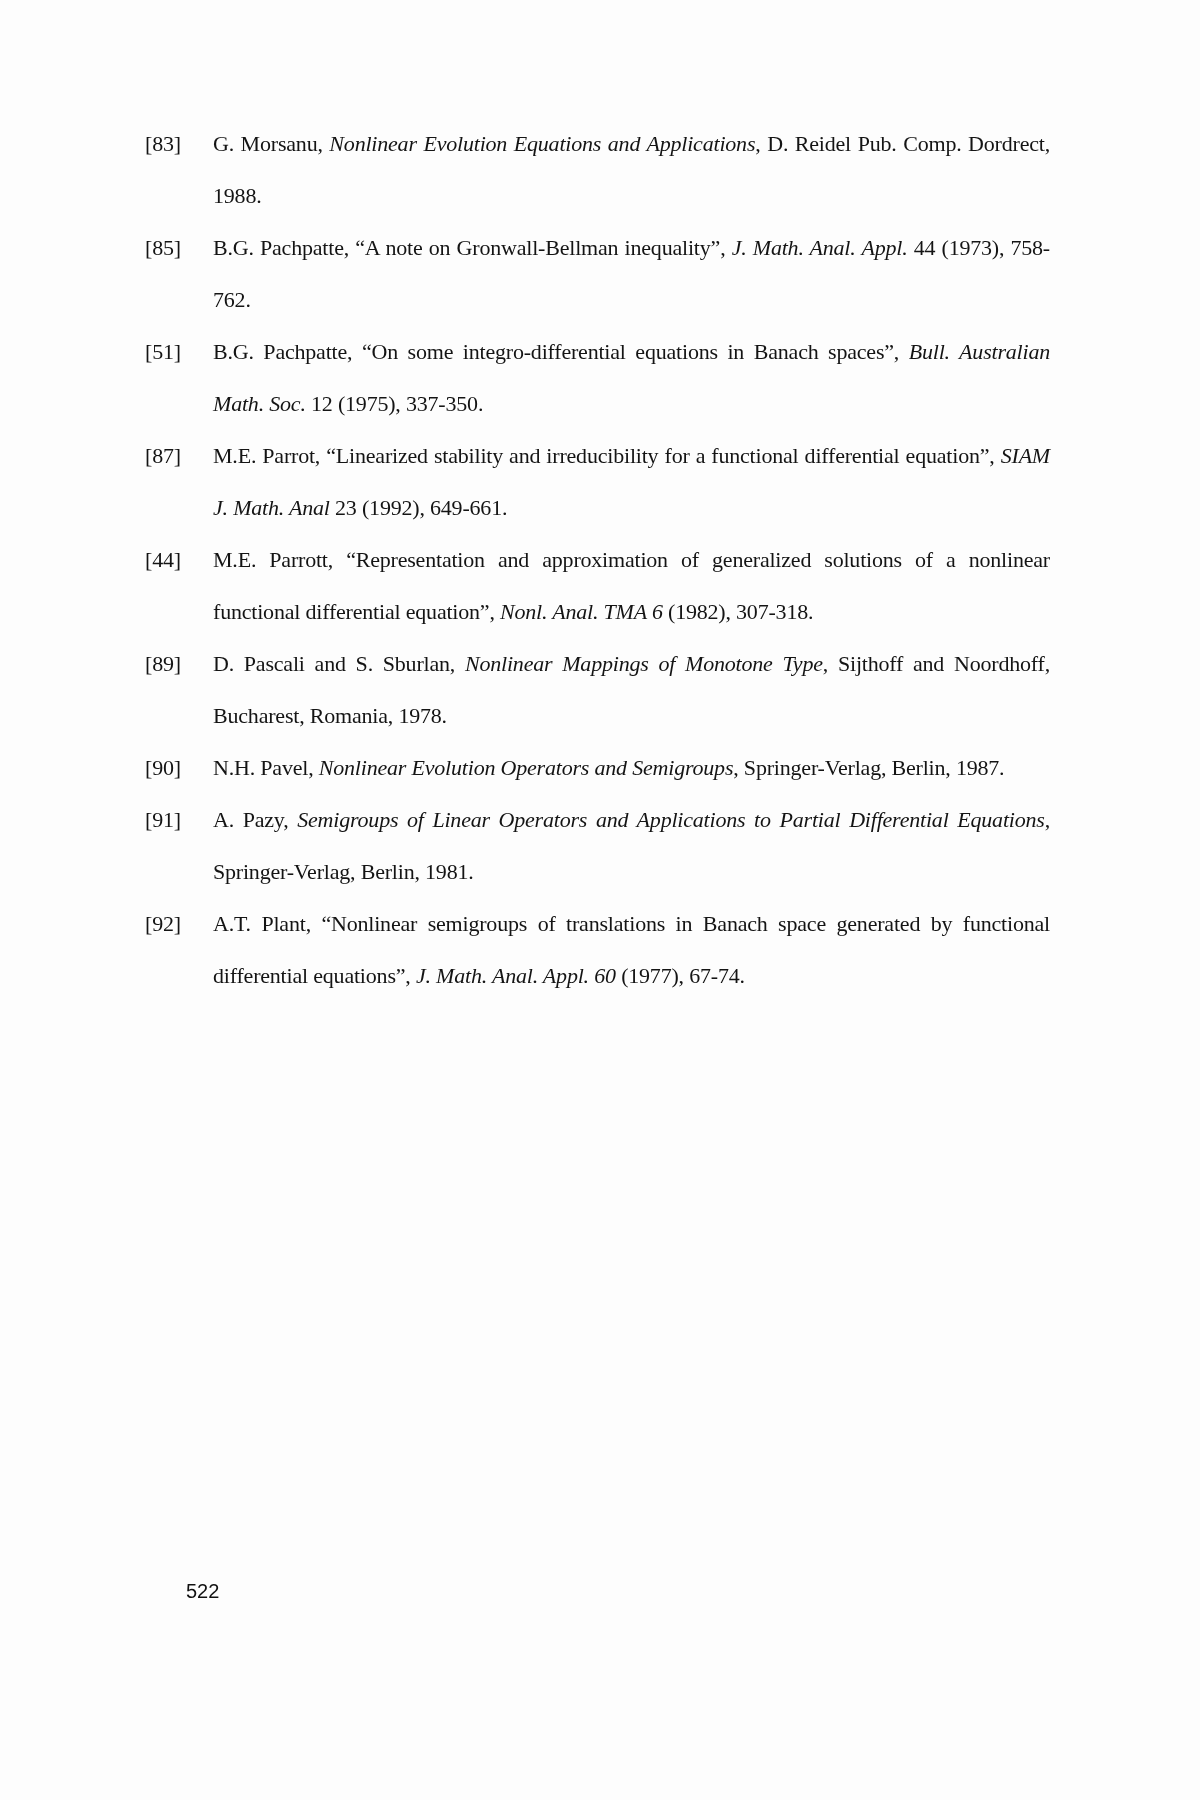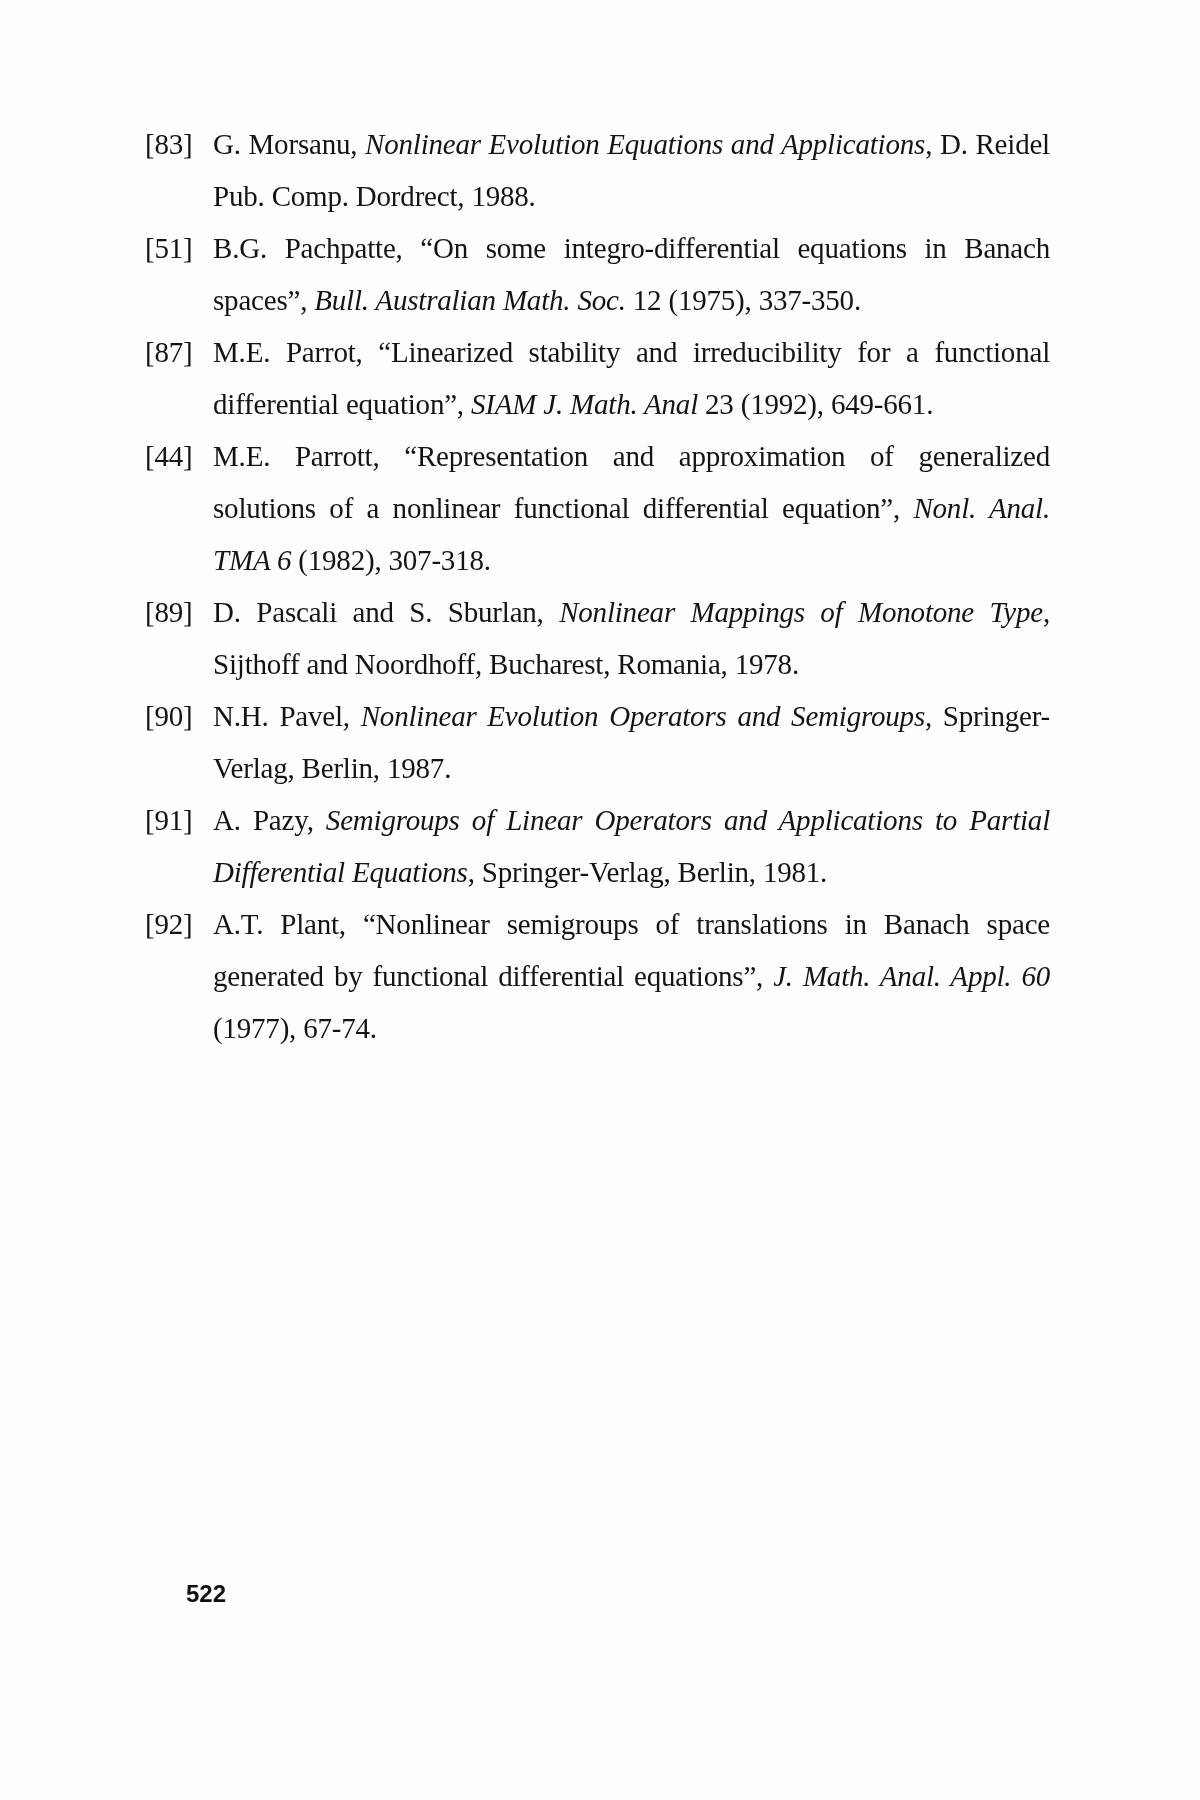--- a/index.html
+++ b/index.html
@@ -17,54 +17,57 @@
   }
   .refs {
     position: absolute;
     left: 145px;
     top: 118px;
     width: 905px;
   }
   .ref {
     position: relative;
     padding-left: 68px;
-    font-size: 29px;
+    font-size: 22px;
     line-height: 52px;
     text-align: justify;
     letter-spacing: -0.2px;
     margin-bottom: 0;
   }
   .ref .label {
     position: absolute;
     left: 0;
     top: 0;
     width: 66px;
   }
   .ref i {
     font-style: italic;
     margin-top: 20px;
   }
   .page-number {
     position: absolute;
     left: 186px;
     top: 1580px;
     font-family: "Liberation Sans", "DejaVu Sans", sans-serif;
-    font-size: 24px;
+    font-size: 20px;
     color: #111;
-    font-weight: bold;
   }
 </style>
 </head>
 <body>
 
 <div class="refs">
 
   <div class="ref">
     <span class="label">[83]</span>
     <span>G. Morsanu, </span><i>Nonlinear Evolution Equations and Applications</i><span>, D. Reidel Pub. Comp. Dordrect, 1988.</span>
+  </div>
+  <div class="ref">
+    <span class="label">[85]</span>
+    <span>B.G. Pachpatte, “A note on Gronwall-Bellman inequality”, </span><i>J. Math. Anal. Appl.</i><span> 44 (1973), 758-762.</span>
   </div>
   <div class="ref">
     <span class="label">[51]</span>
     <span>B.G. Pachpatte, “On some integro-differential equations in Banach spaces”, </span><i>Bull. Australian Math. Soc.</i><span> 12 (1975), 337-350.</span>
   </div>
   <div class="ref">
     <span class="label">[87]</span>
     <span>M.E. Parrot, “Linearized stability and irreducibility for a functional differential equation”, </span><i>SIAM J. Math. Anal</i><span> 23 (1992), 649-661.</span>
   </div>
   <div class="ref">

